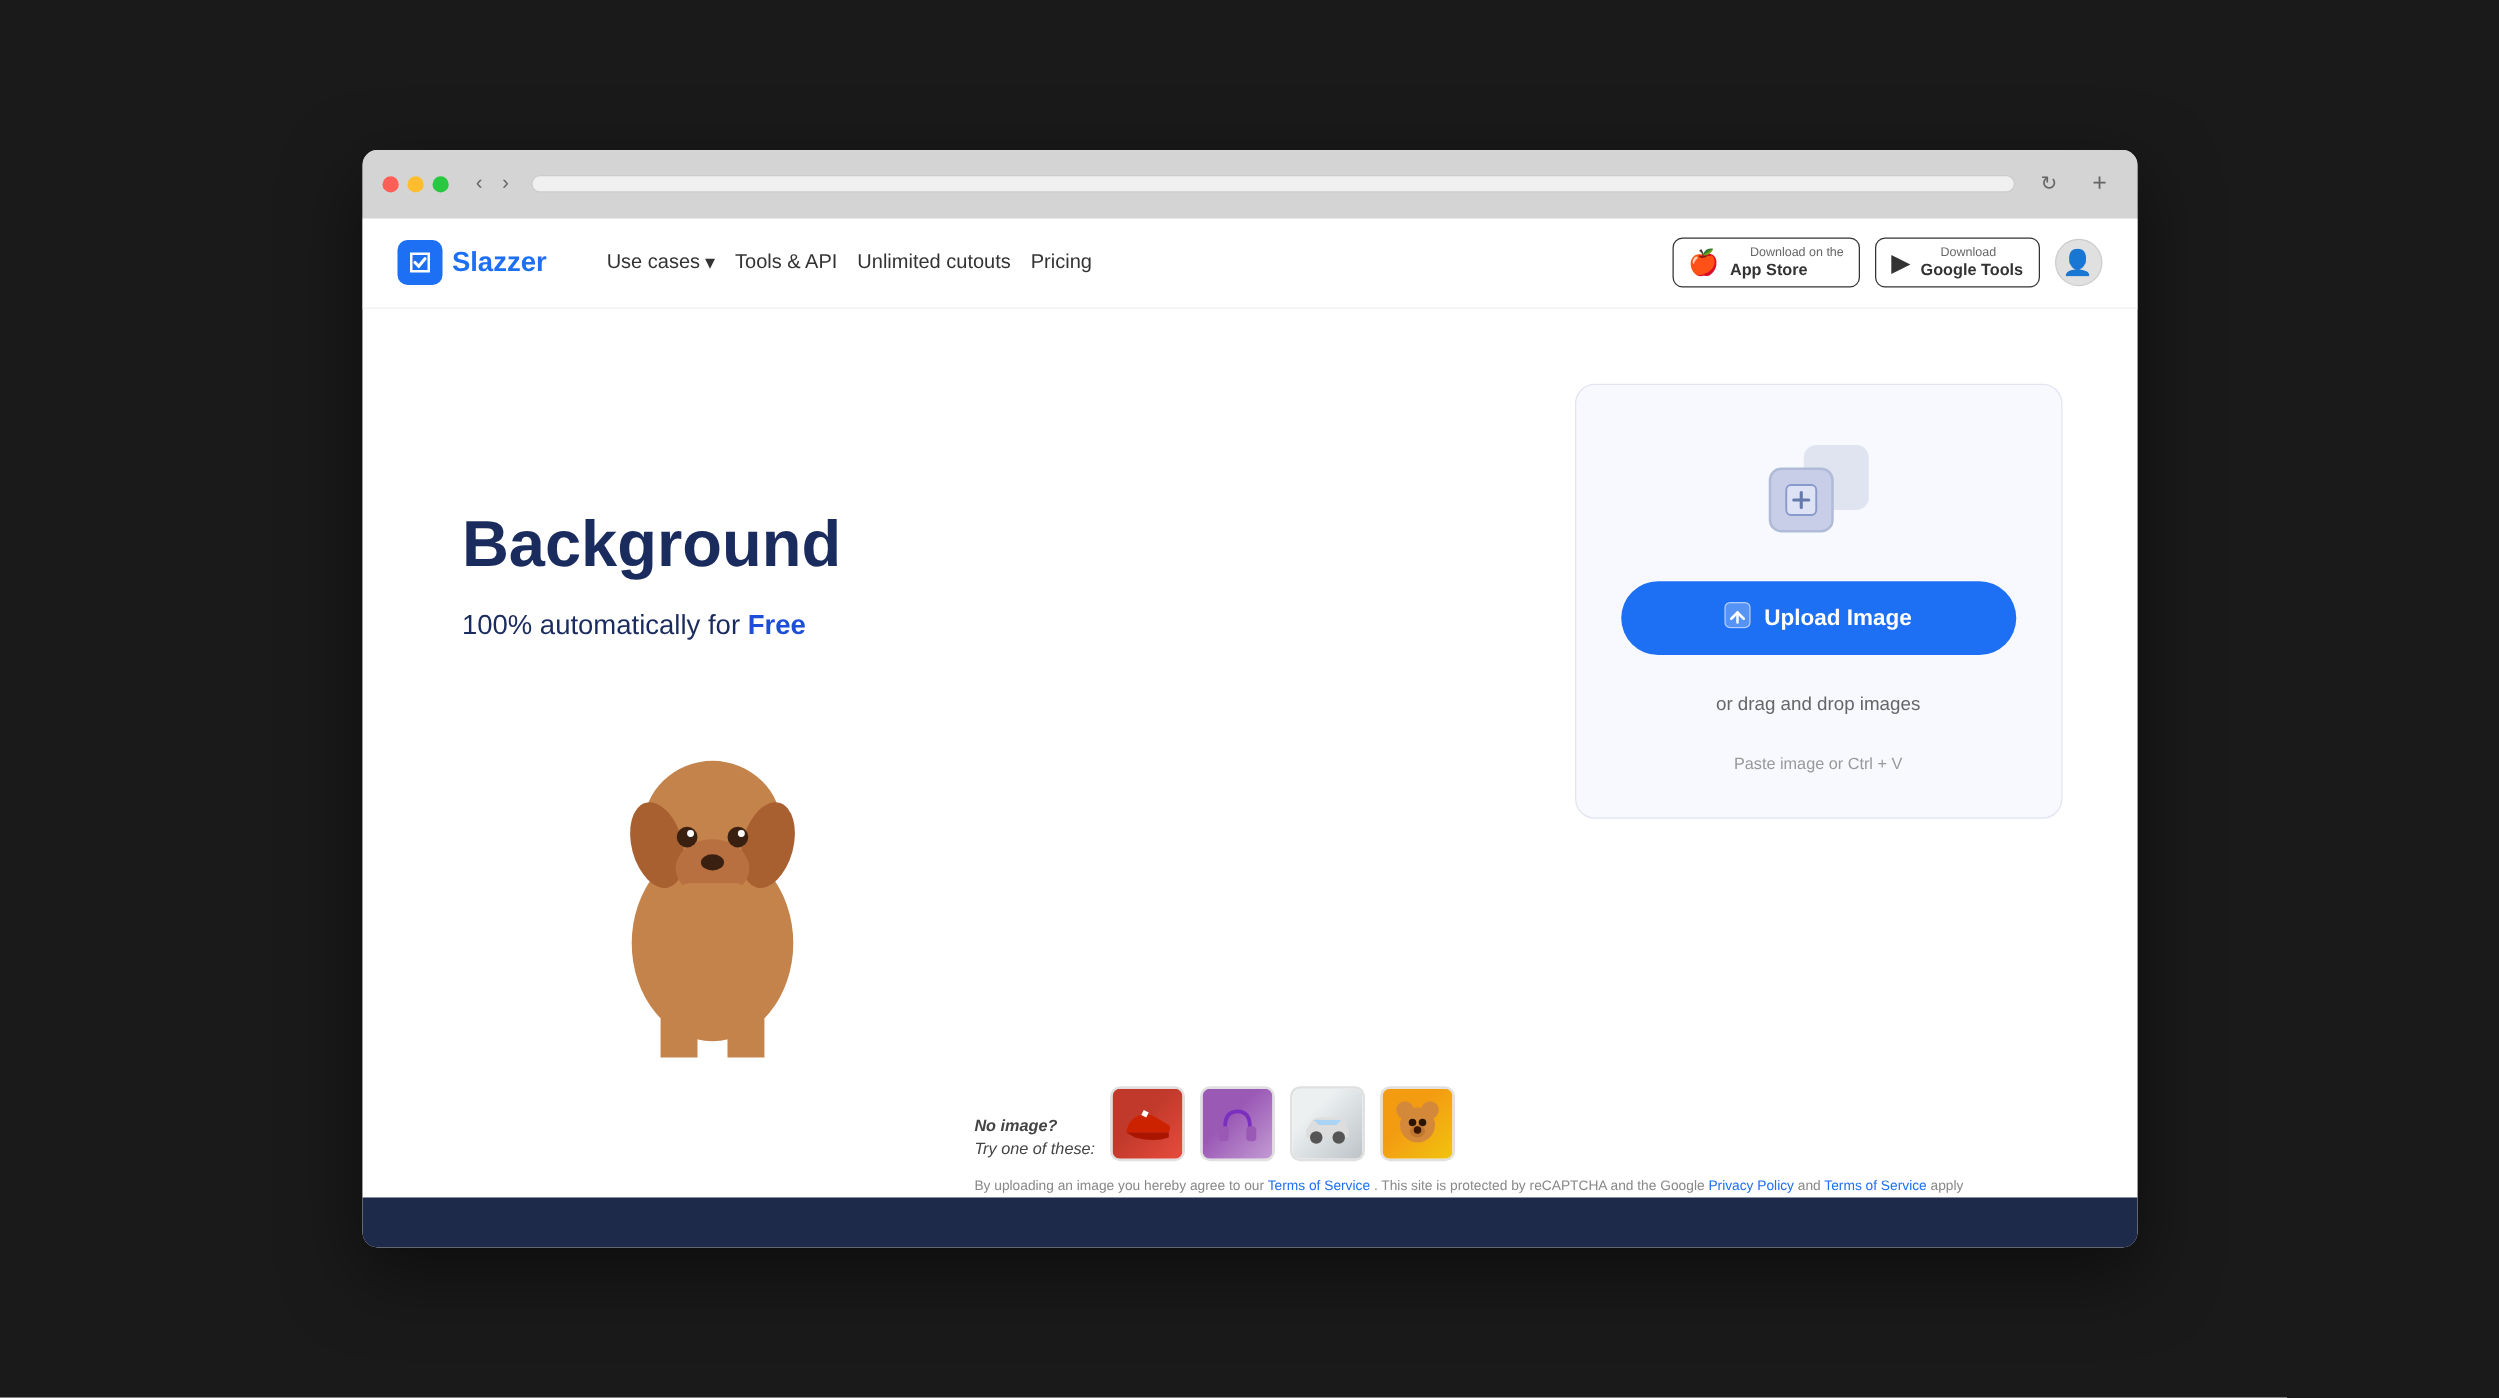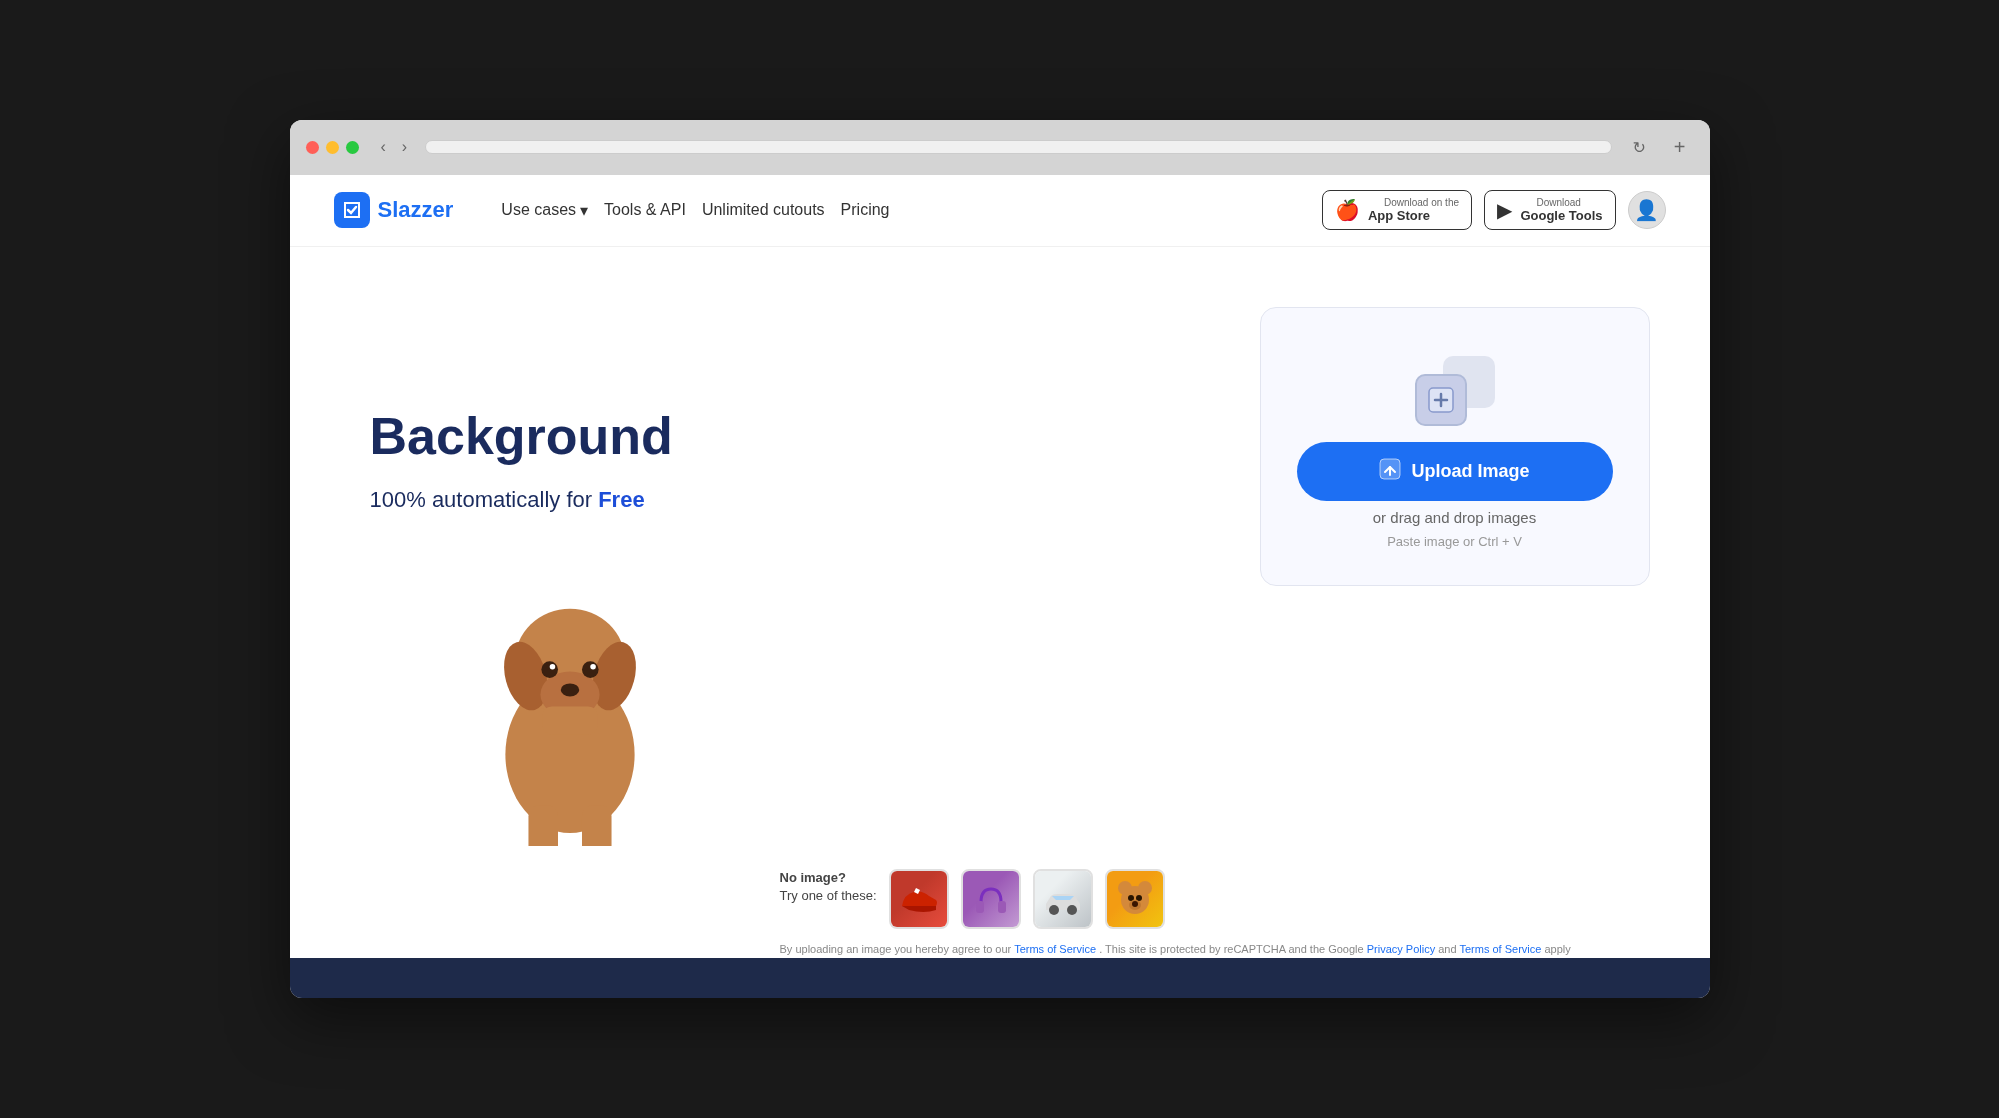--- a/index.html
+++ b/index.html
@@ -91,21 +91,21 @@
     
     .page {
       background: #ffffff;
       min-height: 760px;
     }
 
     
     .navbar {
       display: flex;
       align-items: center;
-      padding: 0 44px;
+      padding: 0 28px;
       height: 72px;
       background: #fff;
       border-bottom: 1px solid #f0f0f0;
     }
 
     .logo-area {
       display: flex;
       align-items: center;
       gap: 8px;
       margin-right: 48px;
@@ -203,21 +203,21 @@
 
     
     .upload-card {
       background: #f8f9ff;
       border: 1.5px solid #e2e5f0;
       border-radius: 16px;
       padding: 48px 36px 36px;
       display: flex;
       flex-direction: column;
       align-items: center;
-      gap: 8px;
+      gap: 31px;
     }
 
     .stacked-icons {
       position: relative;
       width: 80px;
       height: 70px;
       margin-bottom: 8px;
     }
 
     .icon-back {
@@ -324,23 +324,24 @@
       padding-top: 40px;
       padding-left: 20px;
     }
 
     .hero-upload-area {
       flex: 0 0 390px;
     }
 
     .sample-row {
       display: flex;
-      align-items: flex-start;
+      align-items: flex-end;
       gap: 12px;
       padding: 16px 60px 0 490px;
+      font-style: italic;
     }
 
     .terms-row {
       padding: 12px 60px 0 490px;
       font-size: 11px;
       color: #888;
       line-height: 1.6;
     }
   </style>
 </head>

